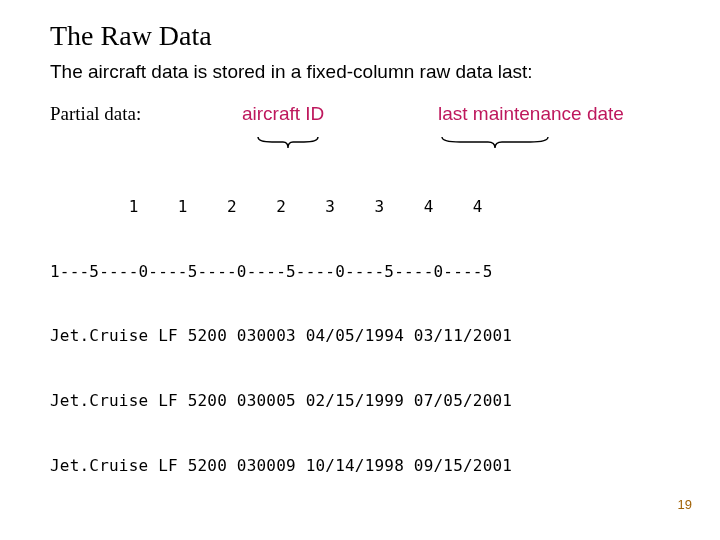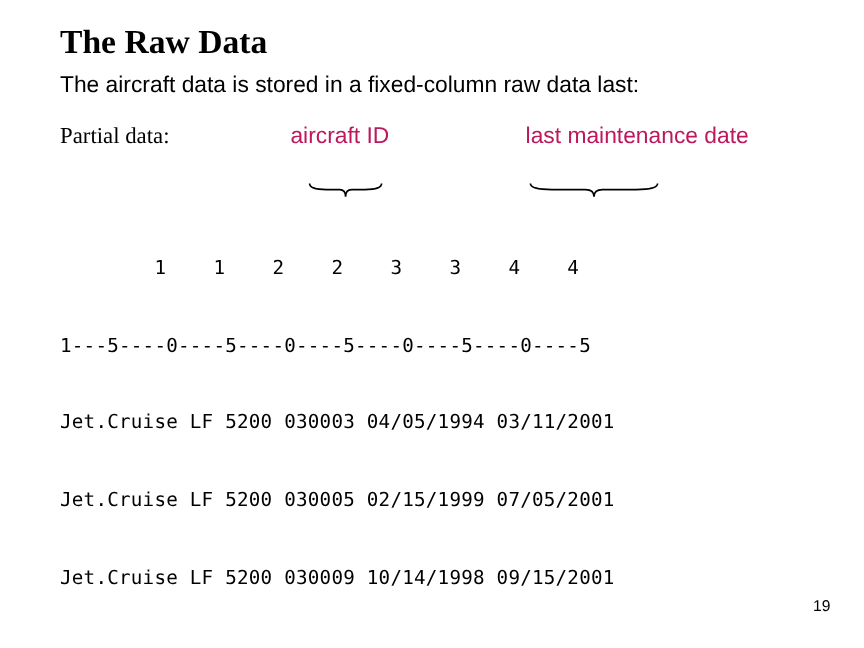--- a/index.html
+++ b/index.html
@@ -13,42 +13,42 @@
     overflow: hidden;
   }
   .slide {
     padding: 20px 40px 20px 50px;
     position: relative;
     height: 100%;
     box-sizing: border-box;
   }
   .title {
     font-family: Georgia, "Times New Roman", serif;
-    font-weight: bold;
+    font-weight: normal;
     font-size: 28px;
     color: #000;
     margin: 0 0 8px 0;
   }
   .subtitle {
     font-size: 19px;
     color: #000;
     margin: 0 0 18px 0;
     line-height: 1.3;
   }
   .partial {
     font-family: Georgia, "Times New Roman", serif;
     font-size: 19px;
     color: #000;
     display: inline-block;
     vertical-align: top;
   }
   .label-row {
     position: relative;
     height: 28px;
-    margin-bottom: 20px;
+    margin-bottom: 4px;
   }
   .top-label {
     font-size: 19px;
     color: #be185d;
     position: absolute;
   }
   .brace-row {
     position: relative;
     height: 18px;
   }
@@ -69,21 +69,21 @@
     font-family: Verdana, Geneva, monospace;
     font-size: 16px;
     white-space: pre;
     letter-spacing: 0.2px;
   }
   .page-num {
     position: absolute;
     right: 28px;
     bottom: 28px;
     font-size: 13px;
-    color: #000000;
+    color: #a16207;
   }
 </style>
 </head>
 <body>
 
 <div class="slide">
   <h1 class="title">The Raw Data</h1>
   <p class="subtitle">The aircraft data is stored in a fixed-column raw data last:</p>
 
   <div class="label-row">

